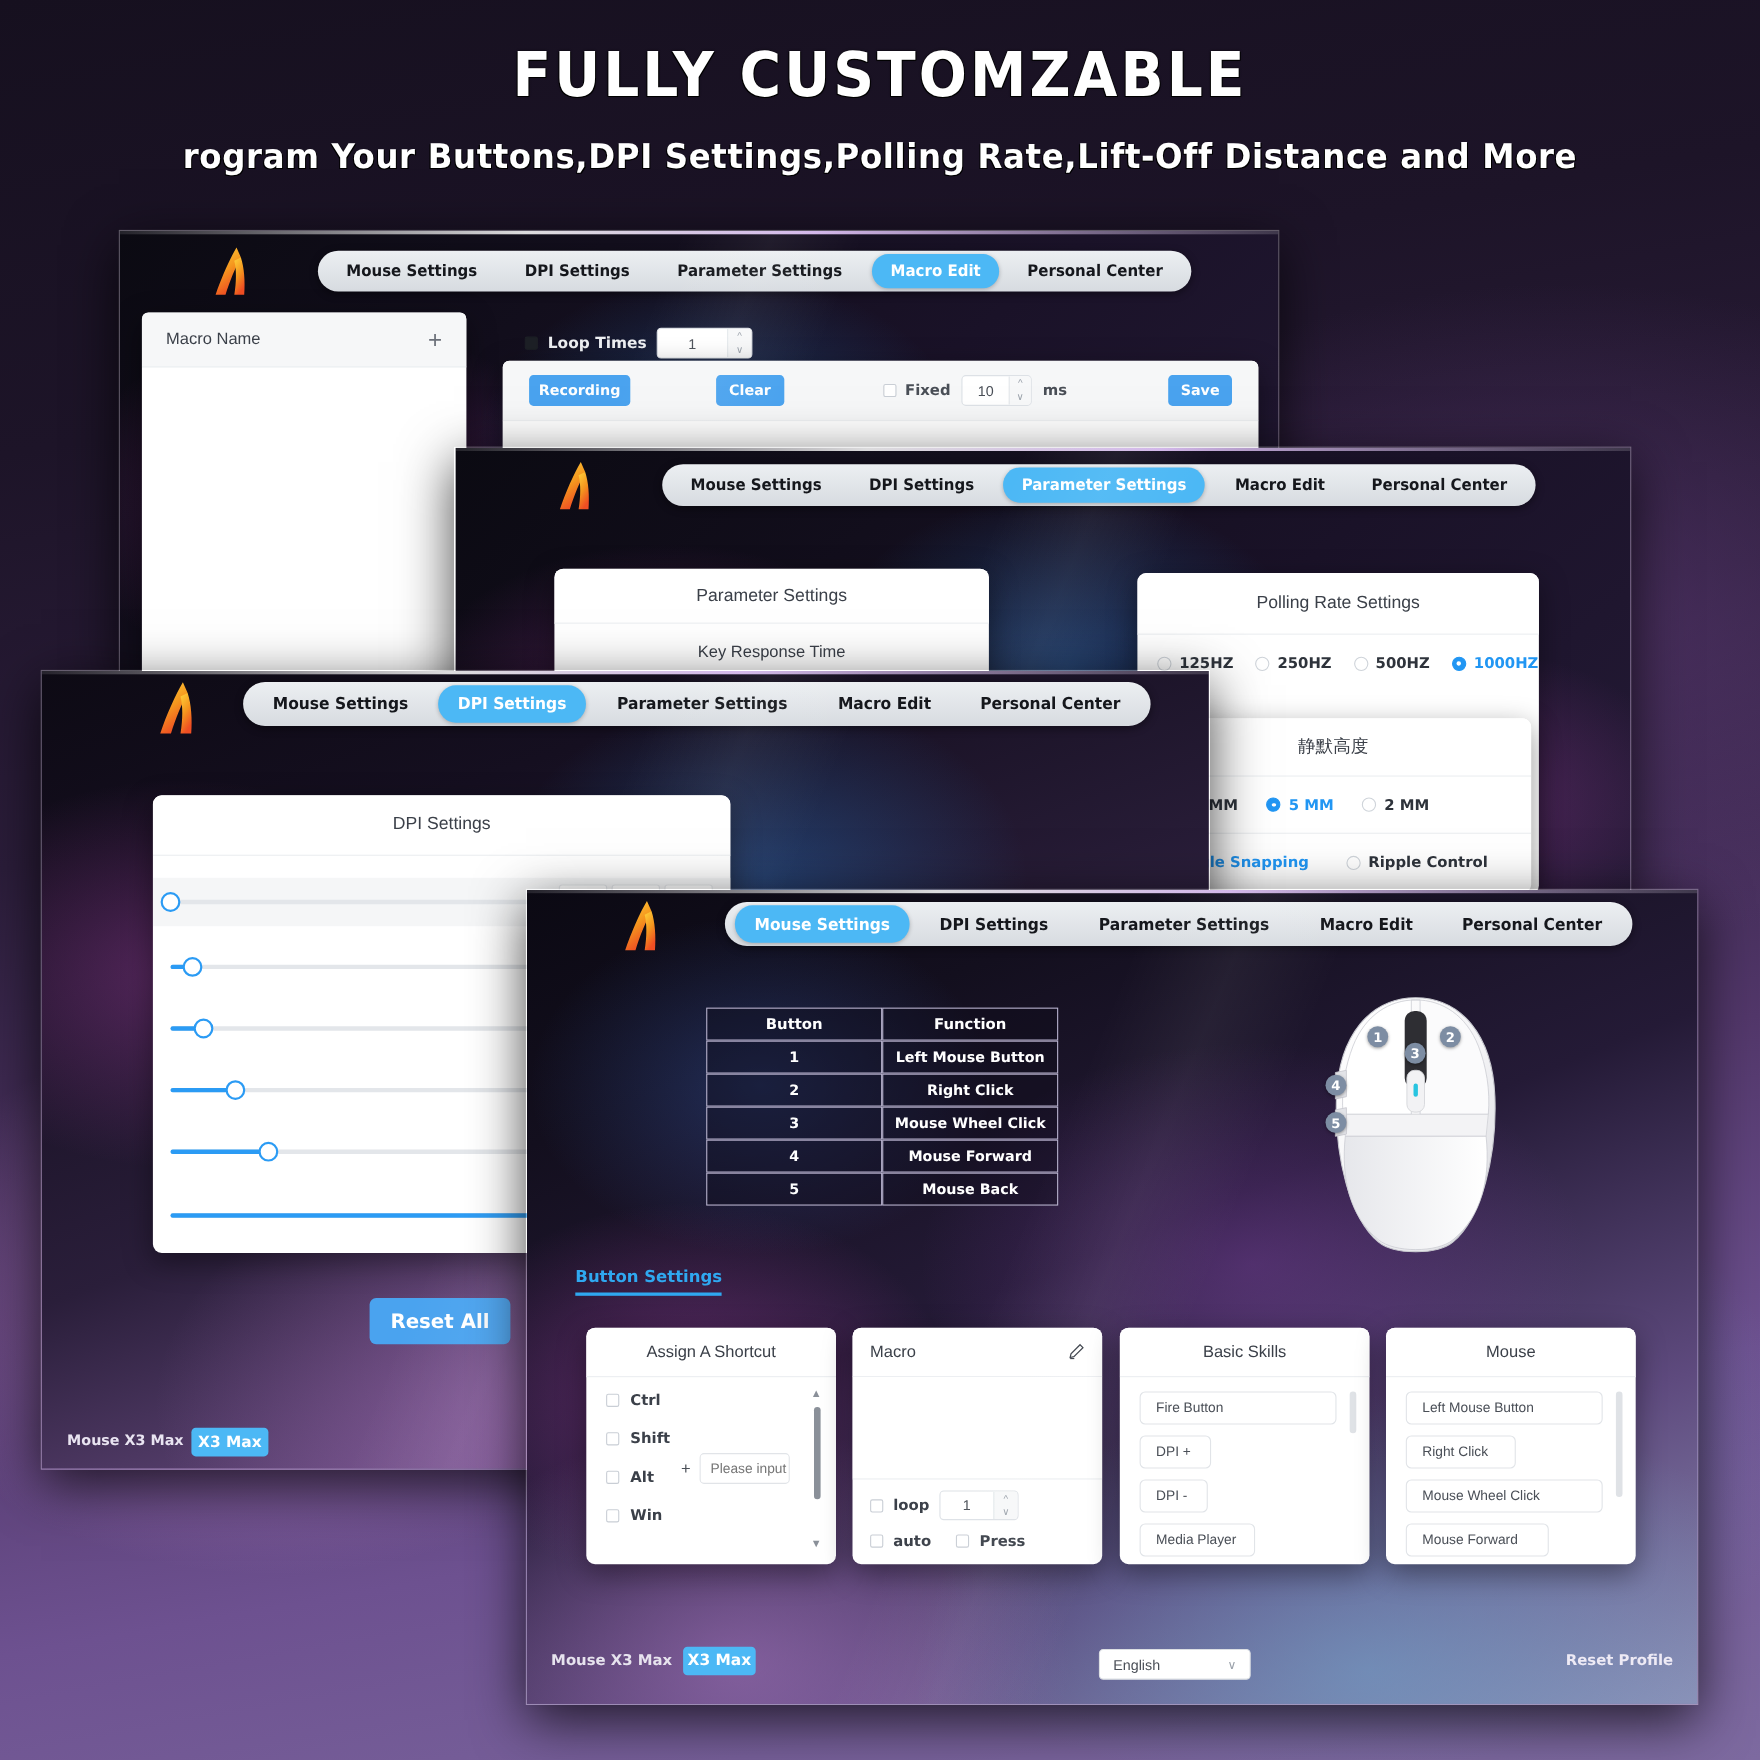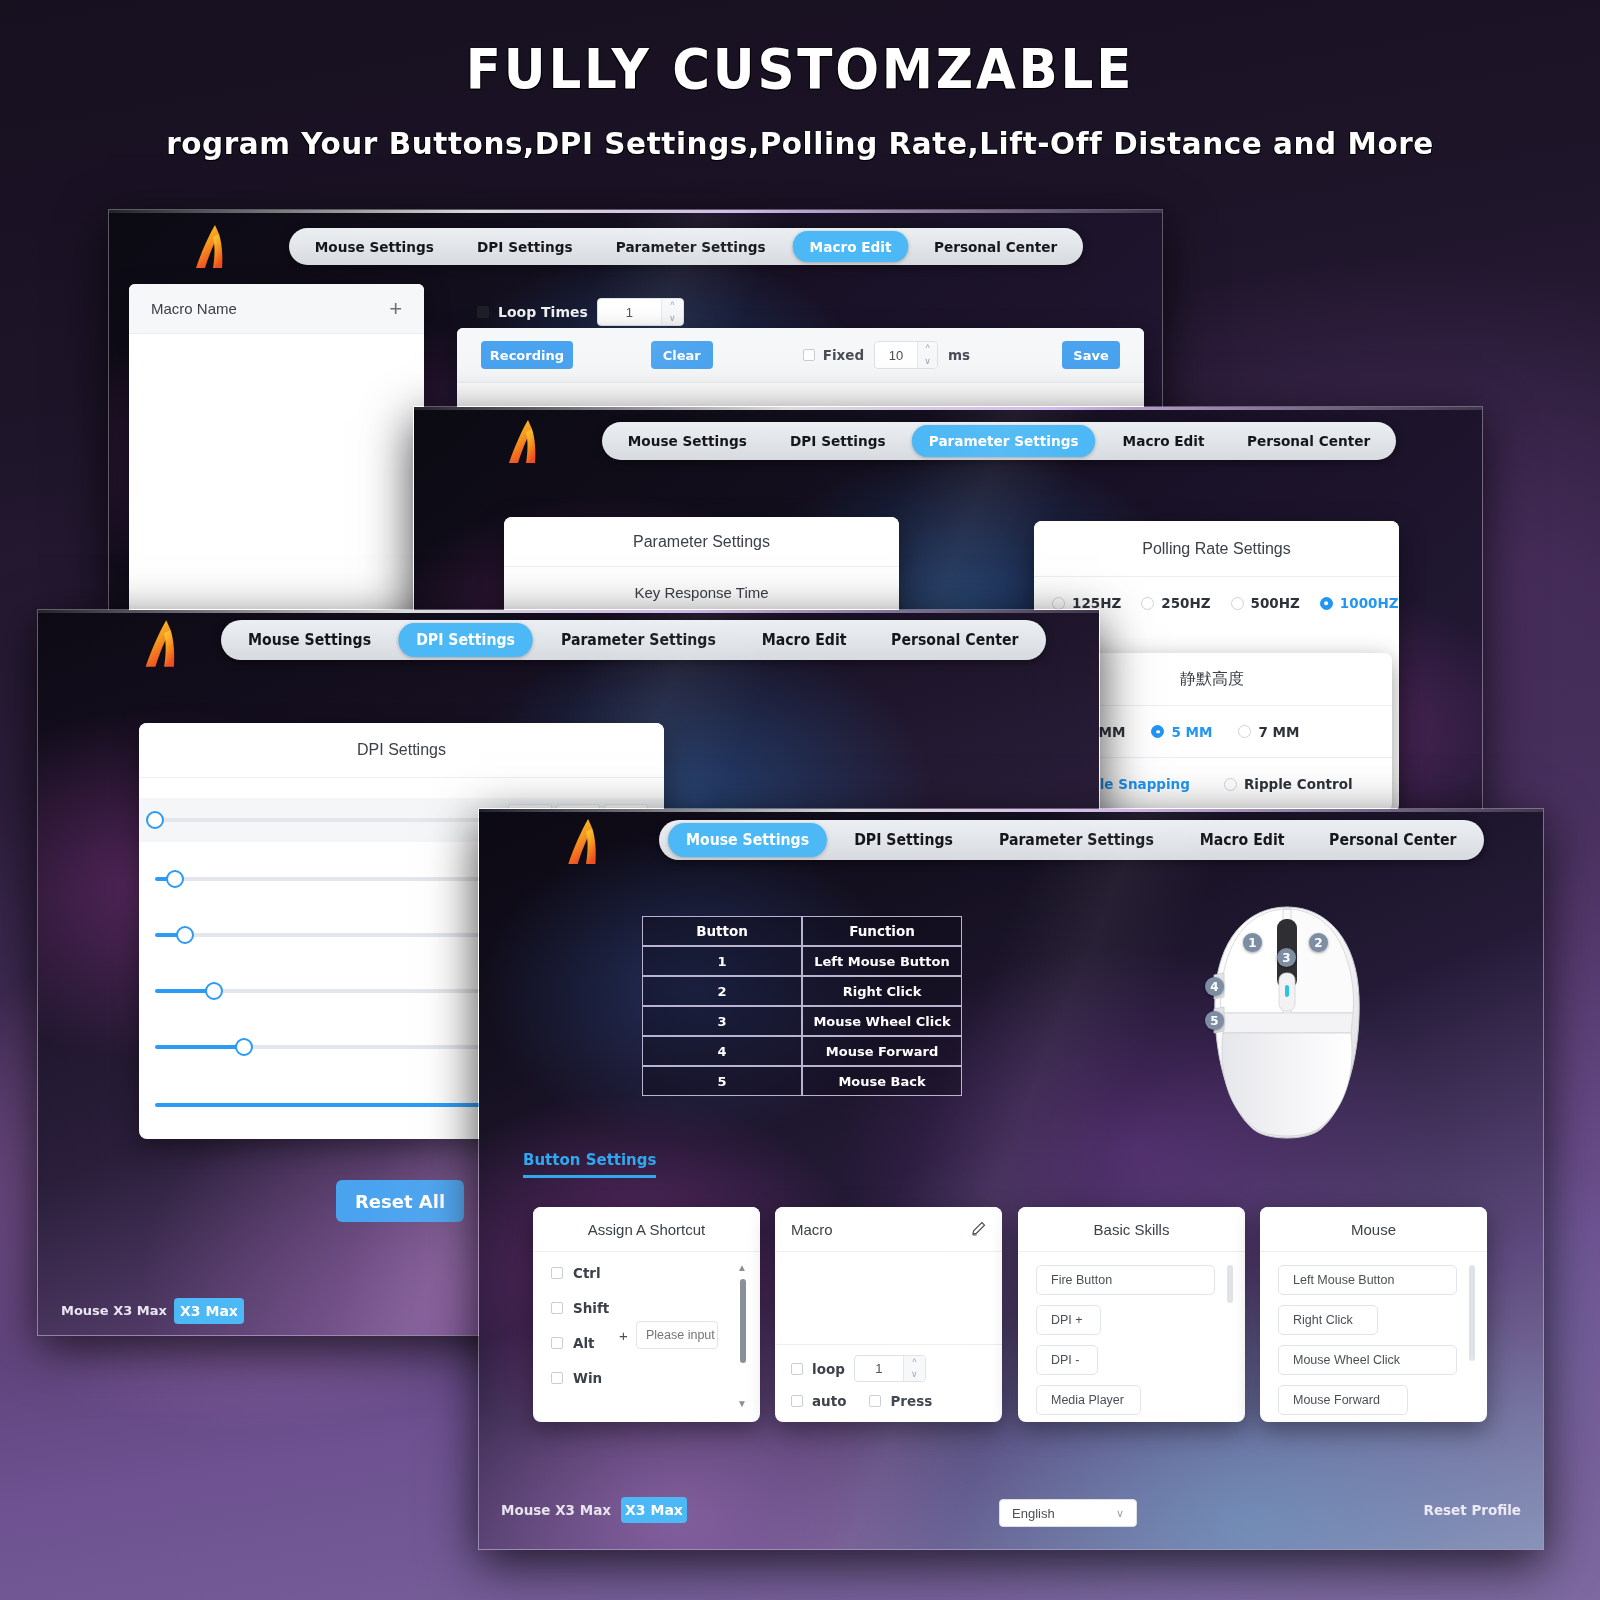--- a/index.html
+++ b/index.html
@@ -301,21 +301,21 @@
     <span class="radio">
         <span class="dot" style="width:13px;height:13px;"></span>
         <span style="margin-left:7px;font-size:13.5px;color:#2e333b;font-family:'DejaVu Sans',sans-serif;font-weight:700;">0.7 MM</span>
       </span>
     <span class="radio">
         <span class="dot on" style="width:13px;height:13px;"></span>
         <span style="margin-left:7px;font-size:13.5px;color:#2196f3;font-family:'DejaVu Sans',sans-serif;font-weight:700;">5 MM</span>
       </span>
     <span class="radio">
         <span class="dot" style="width:13px;height:13px;"></span>
-        <span style="margin-left:7px;font-size:13.5px;color:#2e333b;font-family:'DejaVu Sans',sans-serif;font-weight:700;">7 MM</span>
+        <span style="margin-left:7px;font-size:13.5px;color:#2e333b;font-family:'DejaVu Sans',sans-serif;font-weight:700;">2 MM</span>
       </span>
   </div>
   <div style="height:52px;display:flex;align-items:center;padding:0 18px;gap:34px;">
     <span class="radio">
         <span class="dot on" style="width:13px;height:13px;"></span>
         <span style="margin-left:7px;font-size:13.5px;color:#2196f3;font-family:'DejaVu Sans',sans-serif;font-weight:700;">Angle Snapping</span>
       </span>
     <span class="radio">
         <span class="dot" style="width:13px;height:13px;"></span>
         <span style="margin-left:7px;font-size:13.5px;color:#2e333b;font-family:'DejaVu Sans',sans-serif;font-weight:700;">Ripple Control</span>

